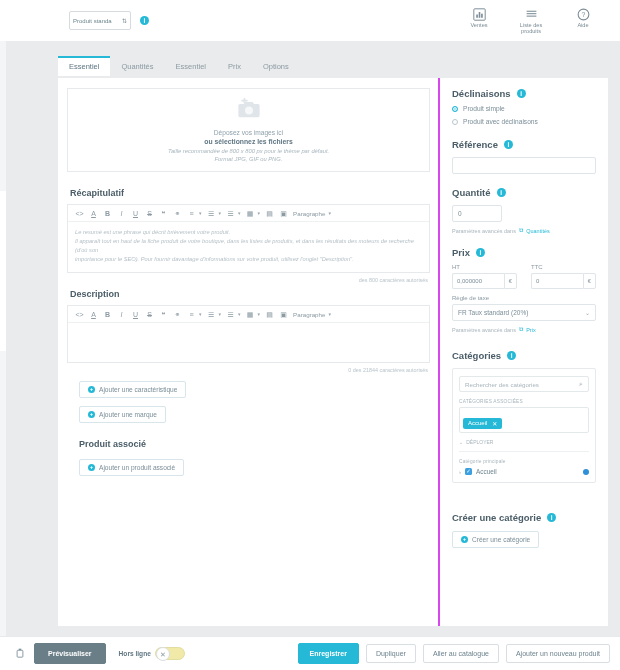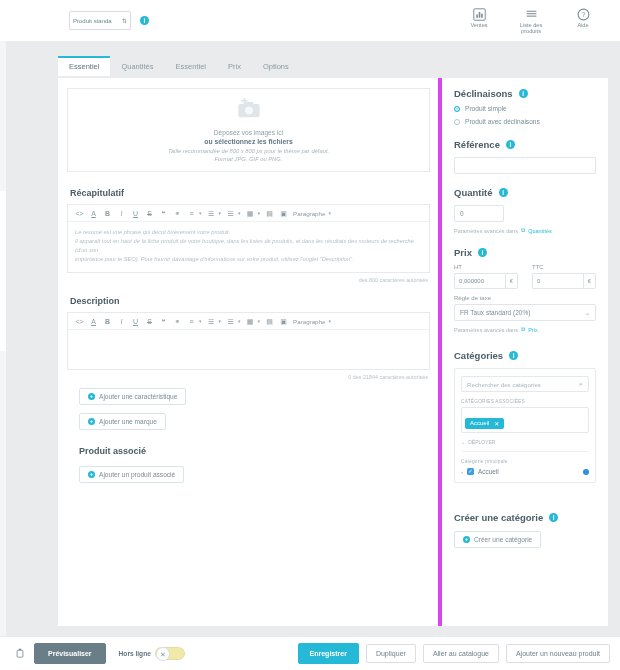--- a/index.html
+++ b/index.html
@@ -82,21 +82,21 @@
   }
   
   .panel {
     position: absolute;
     left: 58px; top: 78px; right: 12px;
     height: 548px;
     background: #fff;
     display: flex;
   }
   .col-left { width: 380px; padding: 10px 8px 0 9px; }
-  .col-right { flex: 1; border-left: 4px solid #d946ef; padding: 10px 12px 0 12px; }
+  .col-right { flex: 1; border-left: 2px solid #d946ef; padding: 10px 12px 0 12px; }
   
   .dropzone {
     border: 1px solid #e6eaec;
     height: 84px;
     display: flex; flex-direction: column;
     align-items: center; justify-content: center;
     color: #9fb0b8;
   }
   .cam { margin-bottom: 5px; }
   .dz1 { font-size: 6.6px; color: #8fa2ab; }
@@ -345,21 +345,21 @@
           <span class="ecaret">▾</span>
       </div>
       <div class="ebody">
         <div class="ehint">Le resumé est une phrase qui décrit brièvement votre produit.</div>
         <div class="ehint">Il apparaît tout en haut de la fiche produit de votre boutique, dans les listes de produits, et dans les résultats des moteurs de recherche (d'où son</div>
         <div class="ehint">importance pour le SEO). Pour fournir davantage d'informations sur votre produit, utilisez l'onglet "Description".</div>
       </div>
     </div>
     <div class="counter">des 800 caractères autorisés</div>
 
-    <div class="sec-h" style="margin-top:13px">Description</div>
+    <div class="sec-h" style="margin-top:6px">Description</div>
     <div class="editor">
       <div class="etoolbar">
         <span class="ebtn">&lt;&gt;</span>
         <span class="ebtn" style="text-decoration:underline">A</span>
         <span class="ebtn" style="font-weight:bold">B</span>
         <span class="ebtn" style="font-style:italic">I</span>
         <span class="ebtn" style="text-decoration:underline">U</span>
         <span class="ebtn" style="text-decoration:line-through">S</span>
         <span class="ebtn">❝</span>
         <span class="ebtn">⚭</span>

